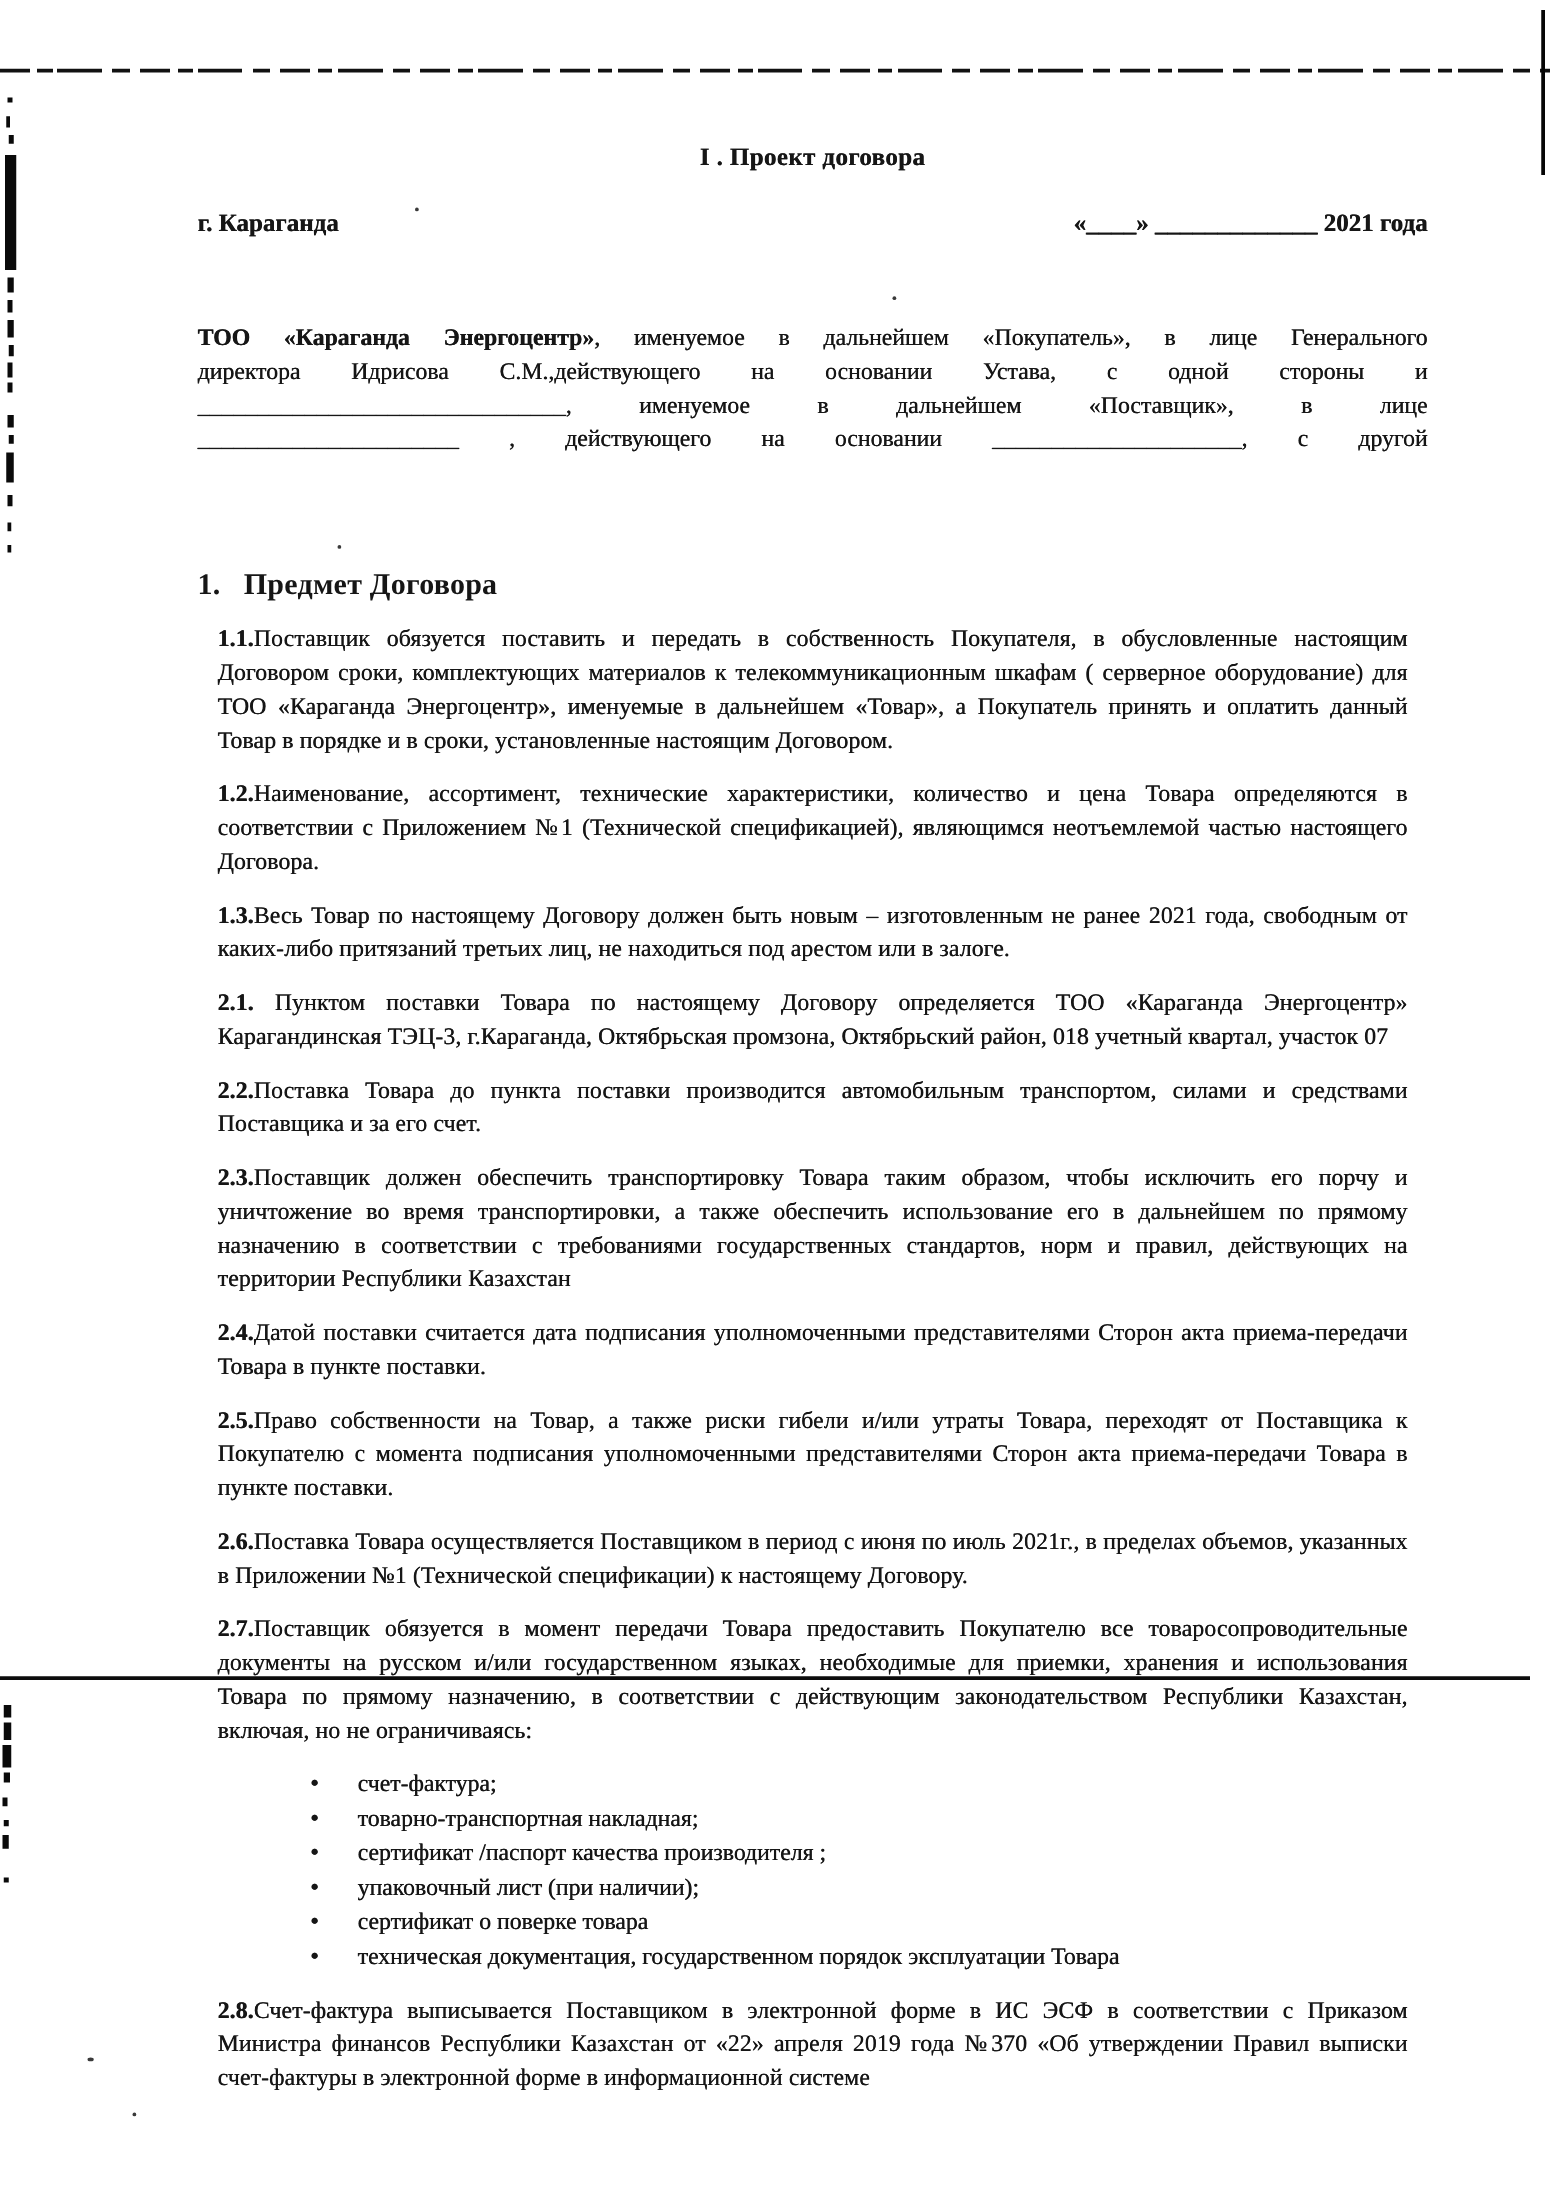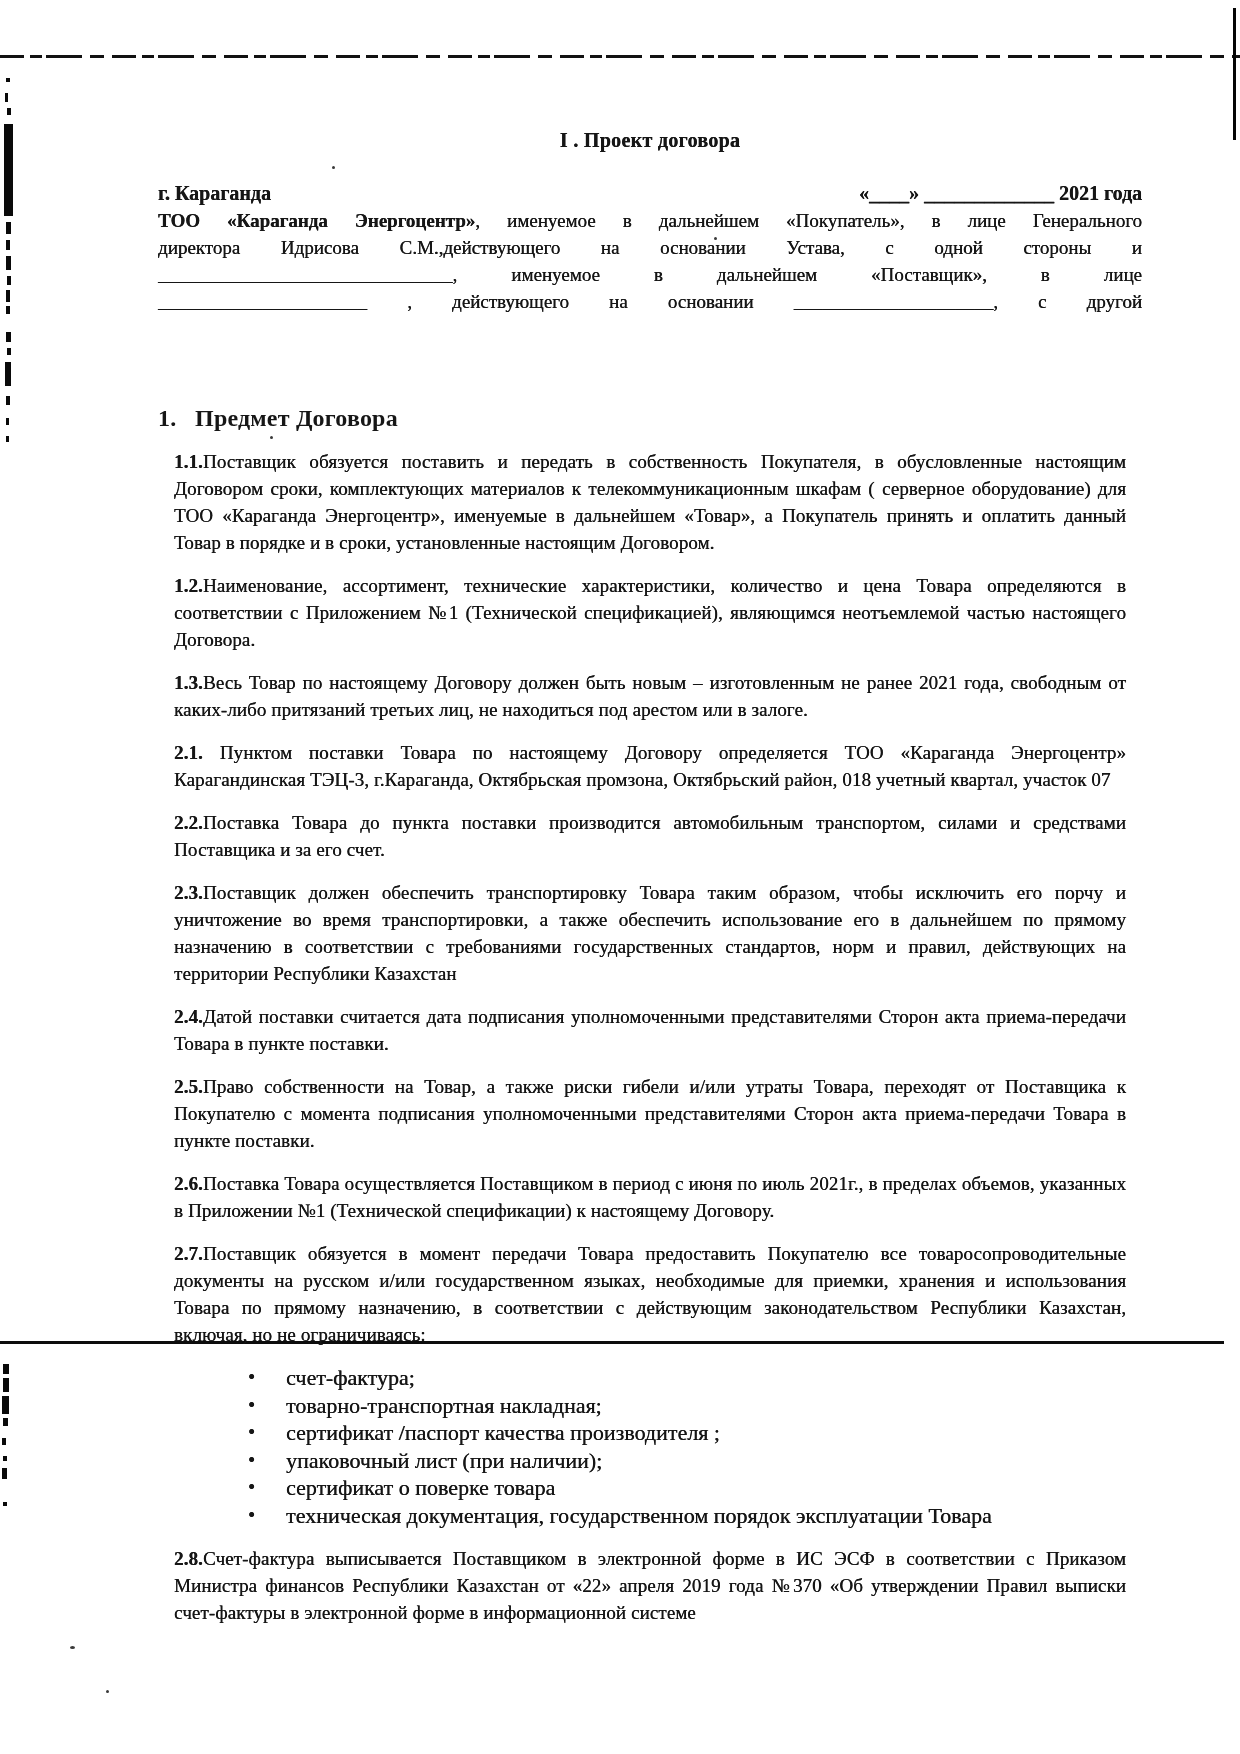--- a/index.html
+++ b/index.html
@@ -19,50 +19,50 @@
       #111 0 24px,transparent 24px 30px,
       #111 30px 42px,transparent 42px 46px,
       #111 46px 82px,transparent 82px 90px,
       #111 90px 104px,transparent 104px 112px);
   }
   .right-edge-line{position:absolute;left:1233px;top:8px;width:3px;height:132px;background:#050505;}
   .page-break-line{position:absolute;left:0;top:1341px;width:1224px;height:3px;background:#0c0c0c;}
   .mark{position:absolute;background:#0a0a0a;}
   .speck{position:absolute;background:#3a3a3a;border-radius:50%;}
   
-  .content{position:absolute;left:158px;top:14px;width:984px;}
+  .content{position:absolute;left:158px;top:0;width:984px;}
   .doc-title{
     margin:0;padding-top:112px;
     font-size:20px;line-height:28px;font-weight:bold;
     text-align:center;letter-spacing:.3px;
   }
   .place-date-row{
     margin-top:26px;display:flex;justify-content:space-between;align-items:flex-start;
     font-size:20px;line-height:27px;font-weight:bold;
   }
-  .intro{font-size:19px;line-height:27px;font-family:Liberation Serif, serif;}
+  .intro{margin-top:64px;font-size:19px;line-height:27px;font-family:Liberation Serif, serif;}
   .intro-line{text-align:justify;text-align-last:justify;}
   .intro-line.last{text-align-last:left;}
   .intro-line .b{font-weight:bold;}
   .section-heading{
     margin:0;font-size:24px;line-height:27px;font-weight:bold;
     text-align:left;letter-spacing:.2px;
   }
   .section-heading.first{margin-top:90px;}
   .section-heading.second{margin-top:26px;}
   .clause{
     margin:16px;font-size:19px;line-height:27px;
     text-align:justify;letter-spacing:.1px;
     text-shadow:.3px 0 0 currentColor;
   }
   .clause .num{font-weight:bold;}
   .doc-list{margin:4px 0 2px;padding:0 0 0 88px;}
   .doc-list li{
     list-style:none;position:relative;padding-left:40px;
-    font-size:22px;line-height:27.5px;
+    font-size:19px;line-height:27.5px;
     text-shadow:.3px 0 0 currentColor;
   }
   .doc-list li::before{
     content:"•";position:absolute;left:2px;top:0;
     font-size:20px;
   }
   .intro,.doc-title,.place-date-row{text-shadow:.3px 0 0 currentColor;}
 </style>
 </head>
 <body>

